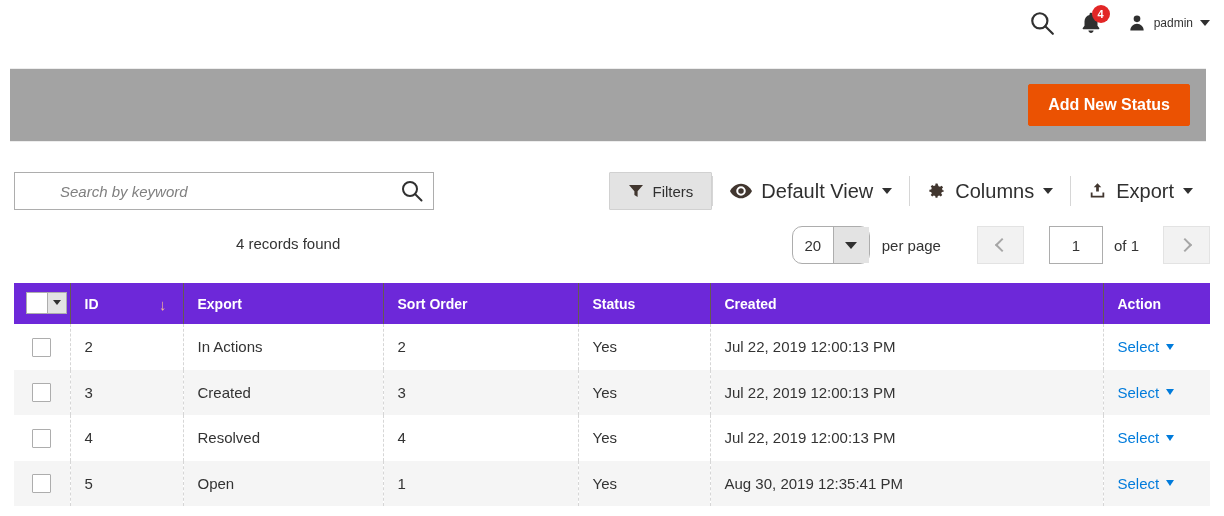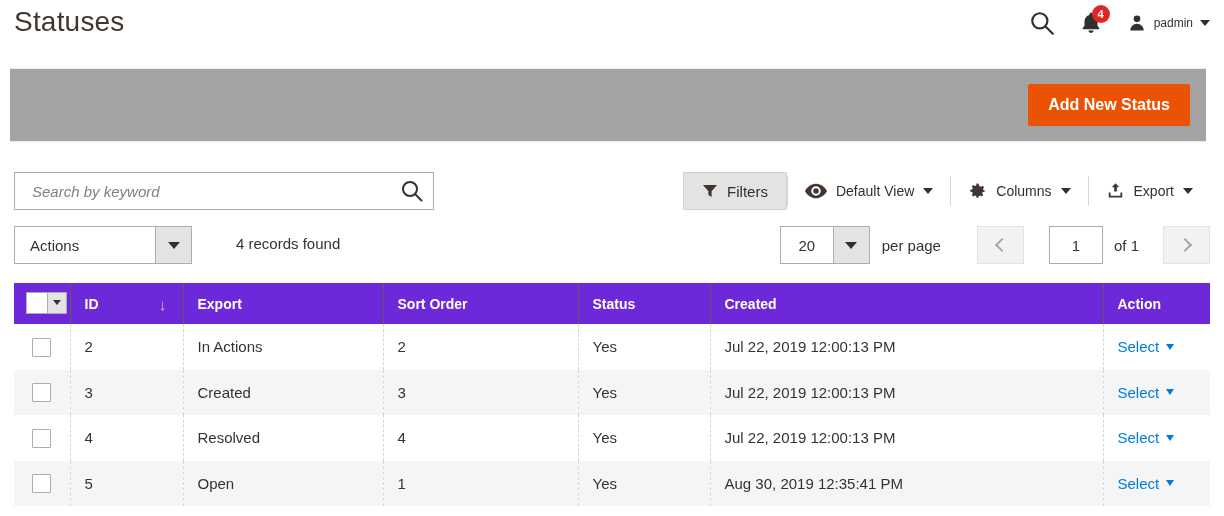--- a/index.html
+++ b/index.html
@@ -63,21 +63,21 @@
   }
 
   
   .grid-toolbar {
     position: absolute; left: 14px; top: 172px; width: 1196px; height: 40px;
   }
   .search-box {
     position: absolute; left: 0; top: 0;
     width: 420px; height: 38px;
     border: 1px solid #adadad; background: #fff;
-    display: flex; align-items: center;
+    display: flex; align-items: center; padding-left: 28px;
   }
   .search-box input {
     flex: 1; border: 0; outline: 0; background: transparent;
     font-family: "Liberation Sans", sans-serif;
     font-size: 15px; color: #333; padding: 0 10px 0 17px;
   }
   .search-box input::placeholder { color: #808080; font-style: italic; opacity: 1; }
   .search-submit {
     width: 42px; height: 36px; display: flex; align-items: center; justify-content: center;
     cursor: pointer; background: transparent; border: 0;
@@ -89,21 +89,21 @@
   .btn-filters {
     display: flex; align-items: center; gap: 9px;
     background: #e3e3e3; border: 1px solid #d1d1d1; border-radius: 1px;
     padding: 0 18px; height: 38px; cursor: pointer;
     font-size: 15px; color: #303030;
   }
   .tool-sep { width: 1px; background: #d6d6d6; margin: 4px 0; }
   .tool-item {
     display: flex; align-items: center; gap: 9px;
     padding: 0 17px; height: 38px; cursor: pointer;
-    font-size: 14px; color: #303030;
+    font-size: 20px; color: #303030;
   }
   .tool-item .caret-down, .btn-filters .caret-down { border-top-color: #303030; }
 
   
   .grid-subtoolbar {
     position: absolute; left: 14px; top: 226px; width: 1196px; height: 38px;
   }
   .select-shell {
     display: inline-flex; align-items: stretch;
     border: 1px solid #adadad; background: #fff; height: 38px;
@@ -117,21 +117,21 @@
     display: flex; align-items: center; justify-content: center; cursor: pointer;
   }
   .sel-arrow .caret-down { border-top-width: 7px; border-left-width: 6px; border-right-width: 6px; }
   .actions-select { position: absolute; left: 0; top: 0; width: 178px; }
   .actions-select .sel-value { flex: 1; }
   .records-found {
     position: absolute; left: 222px; top: 9px;
     font-size: 15px; color: #333;
   }
   .pager { position: absolute; right: 0; top: 0; display: flex; align-items: center; }
-  .perpage-select { width: 90px; }
+  .perpage-select { width: 78px; border-radius: 10px; }
   .perpage-select .sel-value { flex: 1; justify-content: center; padding: 0; }
   .perpage-label { font-size: 15px; color: #333; margin-left: 12px; margin-right: 36px; }
   .pager-btn {
     width: 47px; height: 38px; background: #f2f2f2; border: 1px solid #e3e3e3;
     display: flex; align-items: center; justify-content: center; cursor: pointer;
   }
   .chev {
     width: 10px; height: 10px; border-top: 2px solid #a6a6a6; border-right: 2px solid #a6a6a6;
   }
   .chev.left { transform: rotate(-135deg); margin-left: 3px; }
@@ -204,21 +204,20 @@
   .col-w-status { width: 132px; }
   .col-w-created { width: 393px; }
   .col-w-action { width: 107px; }
 </style>
 </head>
 <body>
 
 <div class="page">
 
   <div class="page-header">
-    <div class="page-title">Statuses</div>
 
     <div class="header-tools">
       <div class="icon-btn">
         <svg class="search-glyph" viewBox="0 0 24 24" fill="none" stroke="#303030" stroke-width="2">
           <circle cx="10" cy="10" r="7"></circle>
           <line x1="15" y1="15" x2="22" y2="22" stroke-linecap="round"></line>
         </svg>
       </div>
 
       <div class="icon-btn bell-wrap">
@@ -291,26 +290,20 @@
           <path d="M12 1.5l5 5.5h-3.2v5.5h-3.6V7H7z"></path>
           <path d="M3 14h2.4v4.2h13.2V14H21v6.5H3z"></path>
         </svg>
         <span>Export</span>
         <span class="caret-down"></span>
       </div>
     </div>
   </div>
 
   <div class="grid-subtoolbar">
-    <div class="select-shell actions-select">
-      <span class="sel-value">Actions</span>
-      <span class="sel-arrow">
-          <span class="caret-down"></span>
-        </span>
-    </div>
 
     <div class="records-found">4 records found</div>
 
     <div class="pager">
       <div class="select-shell perpage-select">
         <span class="sel-value">20</span>
         <span class="sel-arrow">
             <span class="caret-down"></span>
           </span>
       </div>

